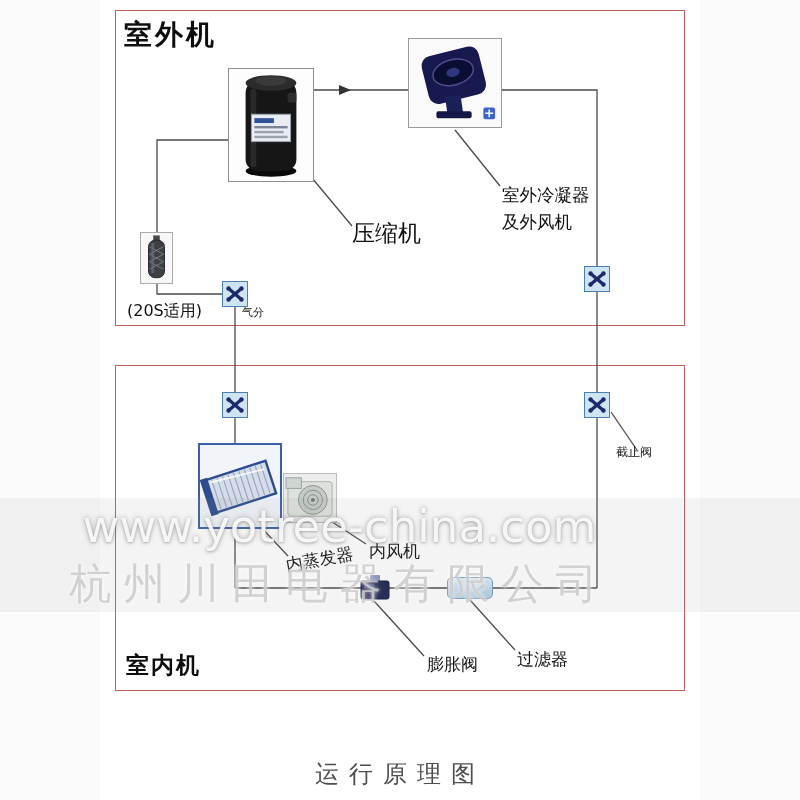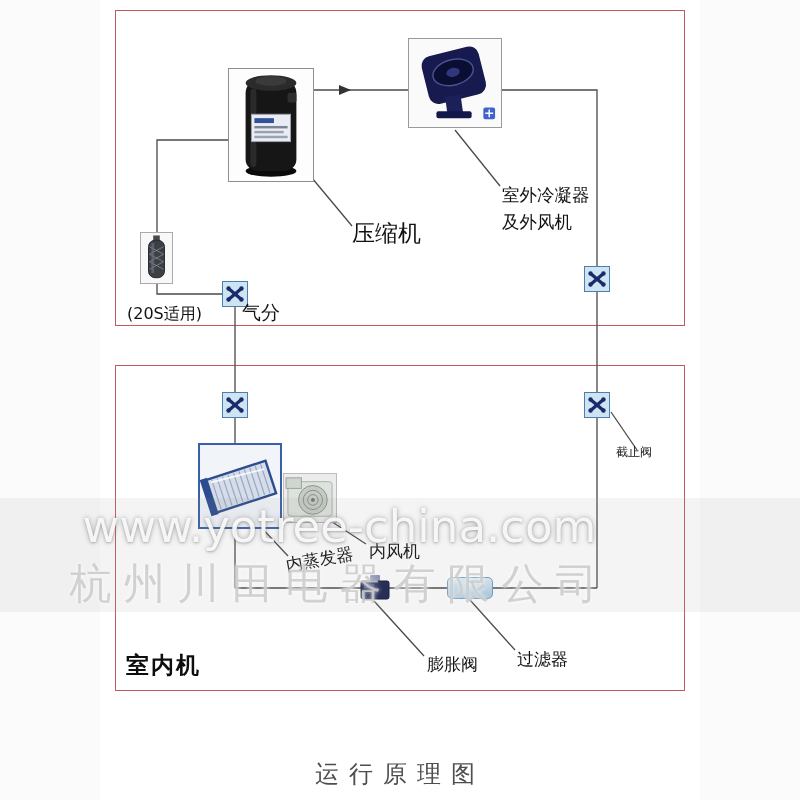--- a/index.html
+++ b/index.html
@@ -32,21 +32,21 @@
   .valve svg{display:block;width:100%;height:100%;}
   .v1{left:222px;top:281px;}
   .v2{left:584px;top:266px;}
   .v3{left:222px;top:392px;}
   .v4{left:584px;top:392px;}
   .part-label{position:absolute;z-index:12;font-size:17px;color:#121212;white-space:nowrap;}
   .lab-compressor{left:352px;top:218px;font-size:23px;}
   .lab-condenser{left:502px;top:182px;line-height:27px;font-size:17.5px;}
   .lab-separator{left:127px;top:300px;}
   .lab-separator .small{font-size:16px;margin-top:9px;}
-  .lab-separator .big{font-size:19px;padding-left:40px;}
+  .lab-separator .big{font-size:11px;padding-left:40px;}
   .lab-stopvalve{left:616px;top:444px;font-size:12px;}
   .lab-evaporator{left:286px;top:554px;transform:rotate(-10deg);transform-origin:left center;}
   .lab-fan{left:369px;top:540px;}
   .lab-expvalve{left:427px;top:653px;}
   .lab-filter{left:517px;top:648px;}
   .wm-band{position:absolute;left:0;top:498px;width:800px;height:114px;background:rgba(150,150,150,0.10);z-index:49;}
   .watermark{position:absolute;left:0;width:679px;text-align:center;z-index:50;pointer-events:none;}
   .wm1{top:500px;font-size:45px;color:rgba(252,252,252,0.92);
        text-shadow:0 0 5px rgba(105,105,105,0.55),0 1px 2px rgba(120,120,120,0.35);}
   .wm2{top:556px;font-size:42px;letter-spacing:12px;color:rgba(203,203,203,0.88);
@@ -81,20 +81,21 @@
       <path d="M320,514 L366,544"></path>
       <path d="M374,601 L424,656"></path>
       <path d="M470,600 L515,650"></path>
     </g>
     <polygon points="339,85 351,90 339,95" fill="#333"></polygon>
   </svg>
 
   <div class="unit-box box-outdoor"></div>
   <div class="unit-box box-indoor"></div>
 
+  <div class="unit-title lbl-outdoor">室外机</div>
   <div class="unit-title lbl-indoor">室内机</div>
 
   <div class="equip compressor">
     <svg viewBox="0 0 86 114">
       <ellipse cx="43" cy="104" rx="26" ry="6" fill="#0a0a0a"></ellipse>
       <rect x="17" y="12" width="52" height="92" rx="12" fill="#161616"></rect>
       <ellipse cx="43" cy="14" rx="26" ry="8" fill="#2b2b2b"></ellipse>
       <ellipse cx="43" cy="12" rx="16" ry="5" fill="#3a3a3a"></ellipse>
       <rect x="60" y="24" width="9" height="10" rx="2" fill="#2e2e2e"></rect>
       <rect x="22" y="20" width="6" height="80" rx="3" fill="#2f2f2f" opacity="0.8"></rect>

